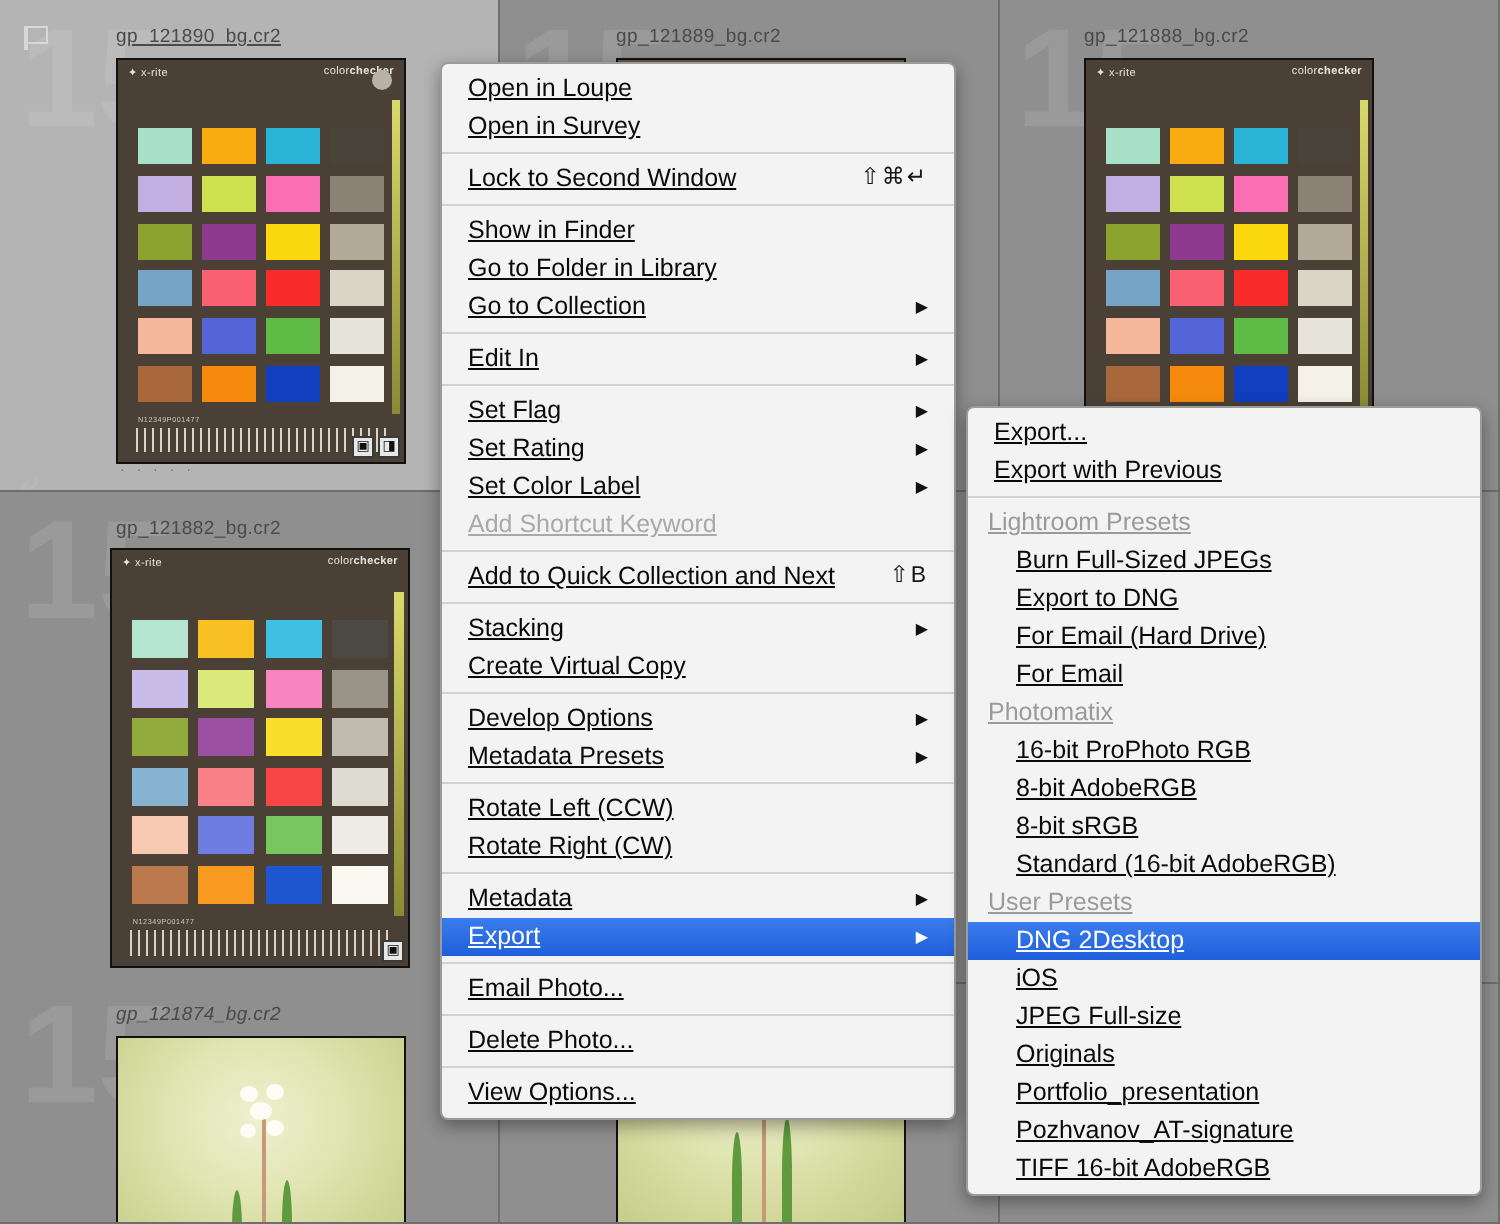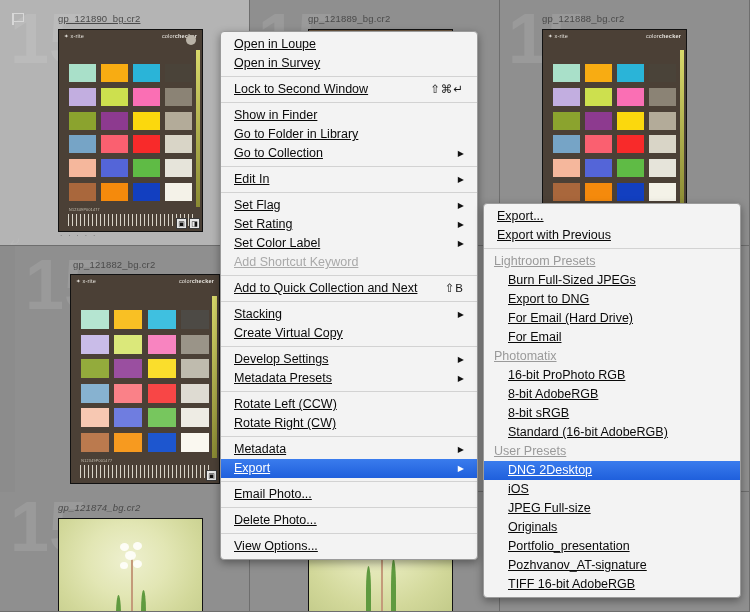--- a/index.html
+++ b/index.html
@@ -225,21 +225,21 @@
               <div style="background: rgb(18, 63, 192);"></div>
               <div style="background: rgb(244, 242, 232);"></div>
             </div>
             <div class="cc-serial">N12349P001477</div>
             <div class="cc-ruler"></div>
             <div class="cc-strip"></div>
           </div>
         </div>
     </div>
 
-    <div class="cell" style="left:15px;top:246px;width:250px;height:312px;">
+    <div class="cell" style="left:0;top:246px;width:250px;height:312px;">
       <div class="ghost-num" style="left:10px;top:4px;">15</div>
       <div class="cell-label" style="left:58px;top:13px;">gp_121882_bg.cr2</div>
       <div class="thumb" id="th3" style="left:55px;top:28px;width:150px;height:210px;">
           <div class="cc">
             <div class="cc-brand">
               <span>✦ x-rite</span>
               <span>color<b>checker</b></span>
             </div>
             <div class="cc-grid">
               <div style="background: rgb(181, 229, 209);"></div>
@@ -366,21 +366,21 @@
       <div class="sep"></div>
       <div class="mi">
         <span class="lbl">Stacking</span>
         <span class="arrow">▶</span>
       </div>
       <div class="mi">
         <span class="lbl">Create Virtual Copy</span>
       </div>
       <div class="sep"></div>
       <div class="mi">
-        <span class="lbl">Develop Settings</span>
+        <span class="lbl">Develop Options</span>
         <span class="arrow">▶</span>
       </div>
       <div class="mi">
         <span class="lbl">Metadata Presets</span>
         <span class="arrow">▶</span>
       </div>
       <div class="sep"></div>
       <div class="mi">
         <span class="lbl">Rotate Left (CCW)</span>
       </div>

